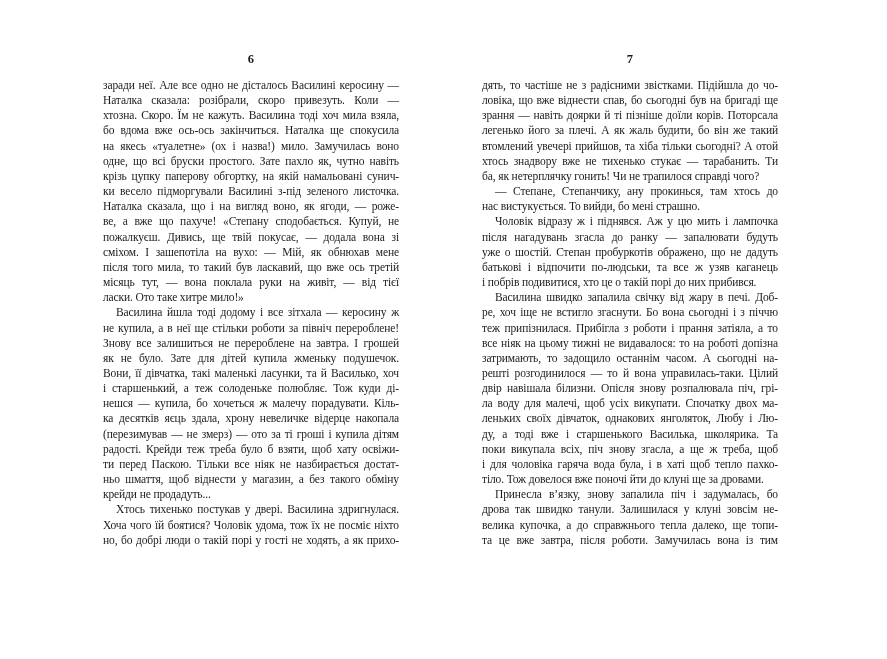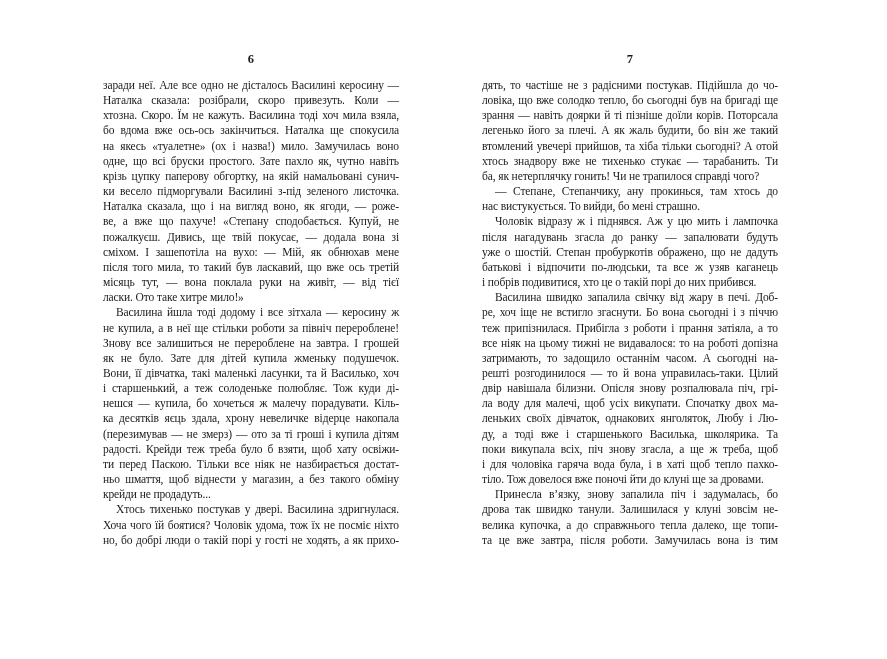--- a/index.html
+++ b/index.html
@@ -85,22 +85,22 @@
         <div class="line end">крейди не продадуть...</div>
         <div class="line indent">Хтось тихенько постукав у двері. Василина здригнулася.</div>
         <div class="line">Хоча чого їй боятися? Чоловік удома, тож їх не посміє ніхто</div>
         <div class="line">но, бо добрі люди о такій порі у гості не ходять, а як прихо-</div>
       </div>
   </div>
 
   <div class="page page-right">
     <div class="page-number">7</div>
     <div class="text-column">
-        <div class="line">дять, то частіше не з радісними постукав. Підійшла до чо-</div>
-        <div class="line">ловіка, що вже солодко тепло, бо сьогодні був на бригаді ще</div>
+        <div class="line">дять, то частіше не з радісними звістками. Підійшла до чо-</div>
+        <div class="line">ловіка, що вже віднести спав, бо сьогодні був на бригаді ще</div>
         <div class="line">зрання — навіть доярки й ті пізніше доїли корів. Поторсала</div>
         <div class="line">легенько його за плечі. А як жаль будити, бо він же такий</div>
         <div class="line">втомлений увечері прийшов, та хіба тільки сьогодні? А отой</div>
         <div class="line">хтось знадвору вже не тихенько стукає — тарабанить. Ти</div>
         <div class="line end">ба, як нетерплячку гонить! Чи не трапилося справді чого?</div>
         <div class="line indent">— Степане, Степанчику, ану прокинься, там хтось до</div>
         <div class="line end">нас вистукується. То вийди, бо мені страшно.</div>
         <div class="line indent">Чоловік відразу ж і піднявся. Аж у цю мить і лампочка</div>
         <div class="line">після нагадувань згасла до ранку — запалювати будуть</div>
         <div class="line">уже о шостій. Степан пробуркотів ображено, що не дадуть</div>

